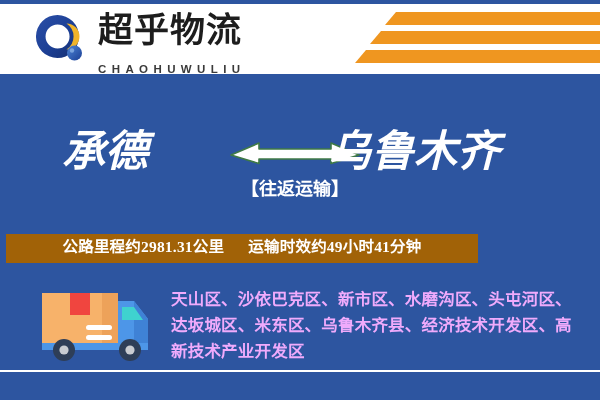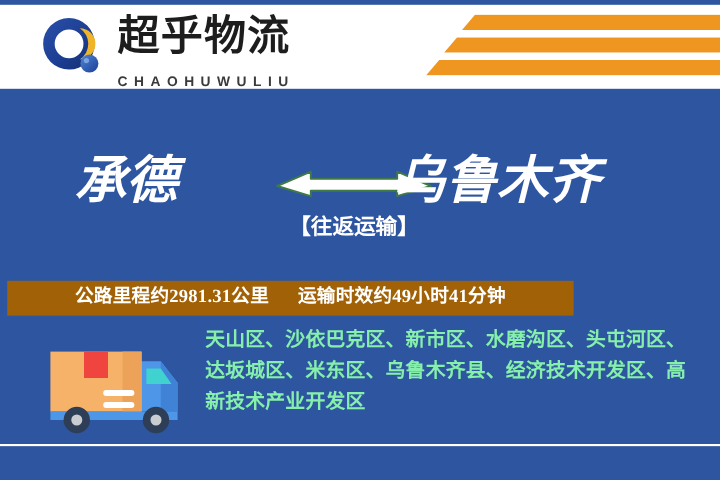--- a/index.html
+++ b/index.html
@@ -174,26 +174,26 @@
   .truck-icon {
     position: absolute;
     left: 30px;
     top: 12px;
     width: 130px;
     height: 88px;
   }
   .areas {
     position: absolute;
     left: 171px;
-    top: 8px;
+    top: 24px;
     width: 412px;
-    font-family: Liberation Mono, monospace;
+    font-family: Liberation Serif, serif;
     font-size: 16.5px;
     font-weight: bold;
-    color: #86efac;
+    color: #f0abfc;
     line-height: 26px;
     letter-spacing: 0.2px;
   }
   .bottom-rule {
     position: absolute;
     left: 0;
     top: 370px;
     width: 600px;
     height: 2px;
     background: #ffffff;

